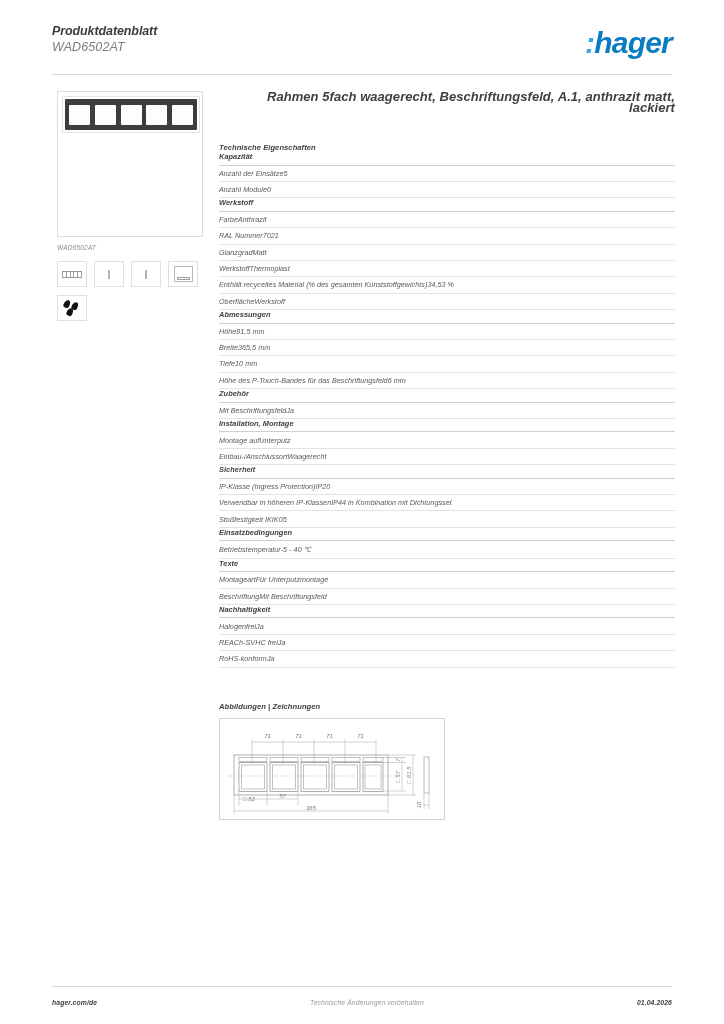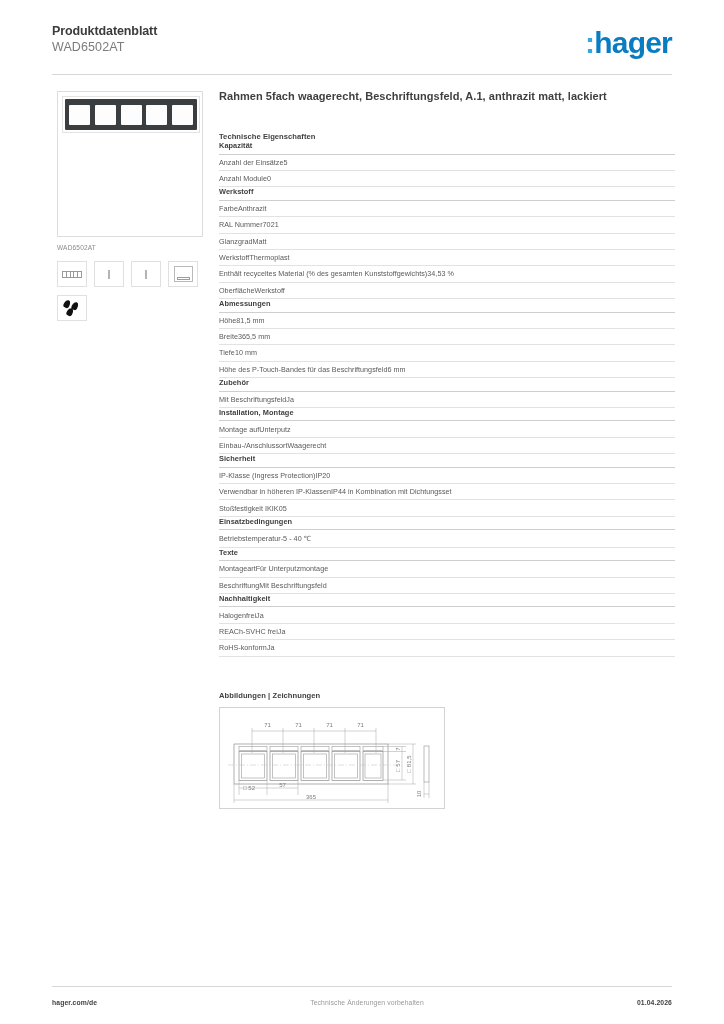--- a/index.html
+++ b/index.html
@@ -13,20 +13,21 @@
     color: #4a4a4a;
     -webkit-font-smoothing: antialiased;
   }
 
   .page {
     position: relative;
     width: 724px;
     height: 1024px;
     background: #ffffff;
     overflow: hidden;
+    font-style: italic;
   }
 
   
   .header {
     position: absolute;
     left: 52px;
     top: 24px;
     right: 52px;
     height: 46px;
   }
@@ -178,25 +179,26 @@
   .ic-drops b:nth-child(3) { left: 4px; top: 8px; }
 
   
   .main-col {
     position: absolute;
     left: 219px;
     top: 91px;
     width: 456px;
   }
   .lead-text {
-    font-size: 11px;
+    font-size: 13px;
     font-weight: bold;
     color: #3f3f3f;
     letter-spacing: 0.05px;
     line-height: 11px;
+    text-align: right;
   }
   .sub-head {
     margin-top: 30px;
     font-size: 7.6px;
     font-weight: bold;
     color: #3f3f3f;
     letter-spacing: 0.05px;
   }
 
   .group { }

